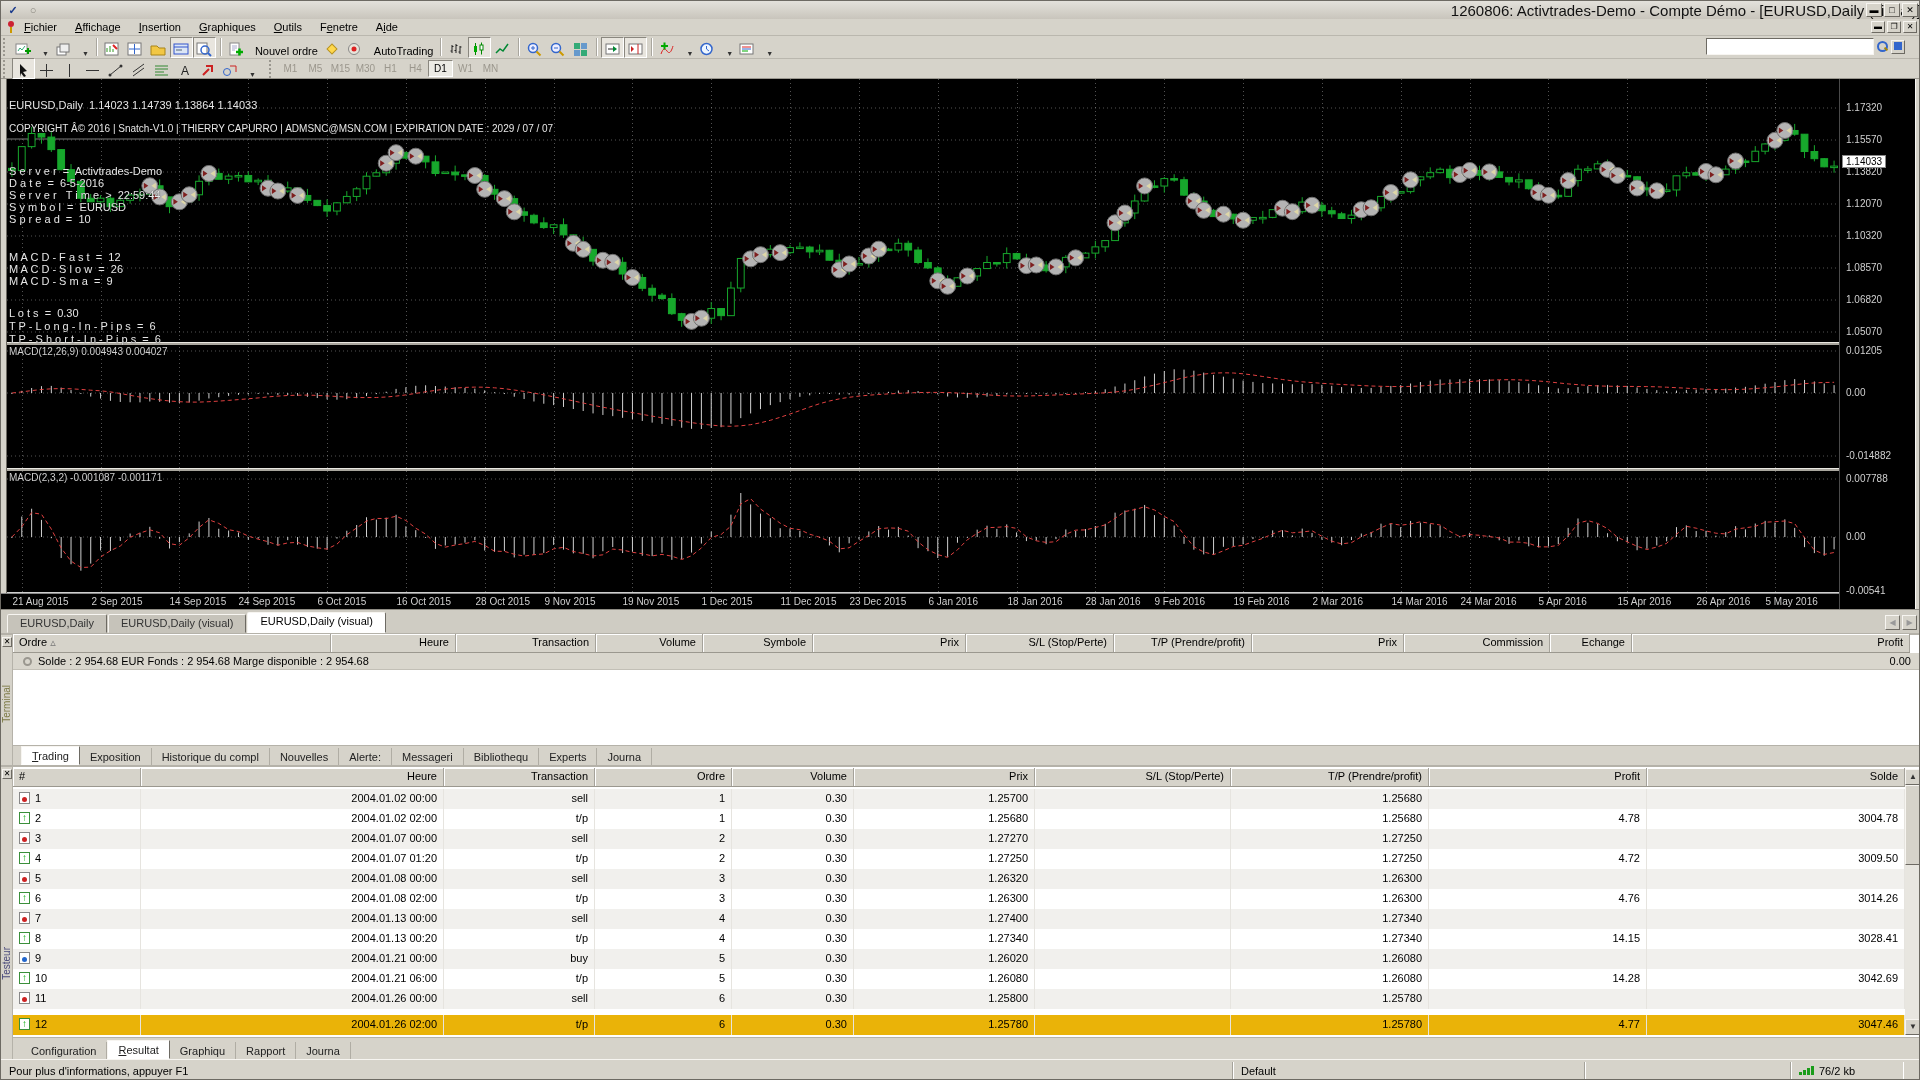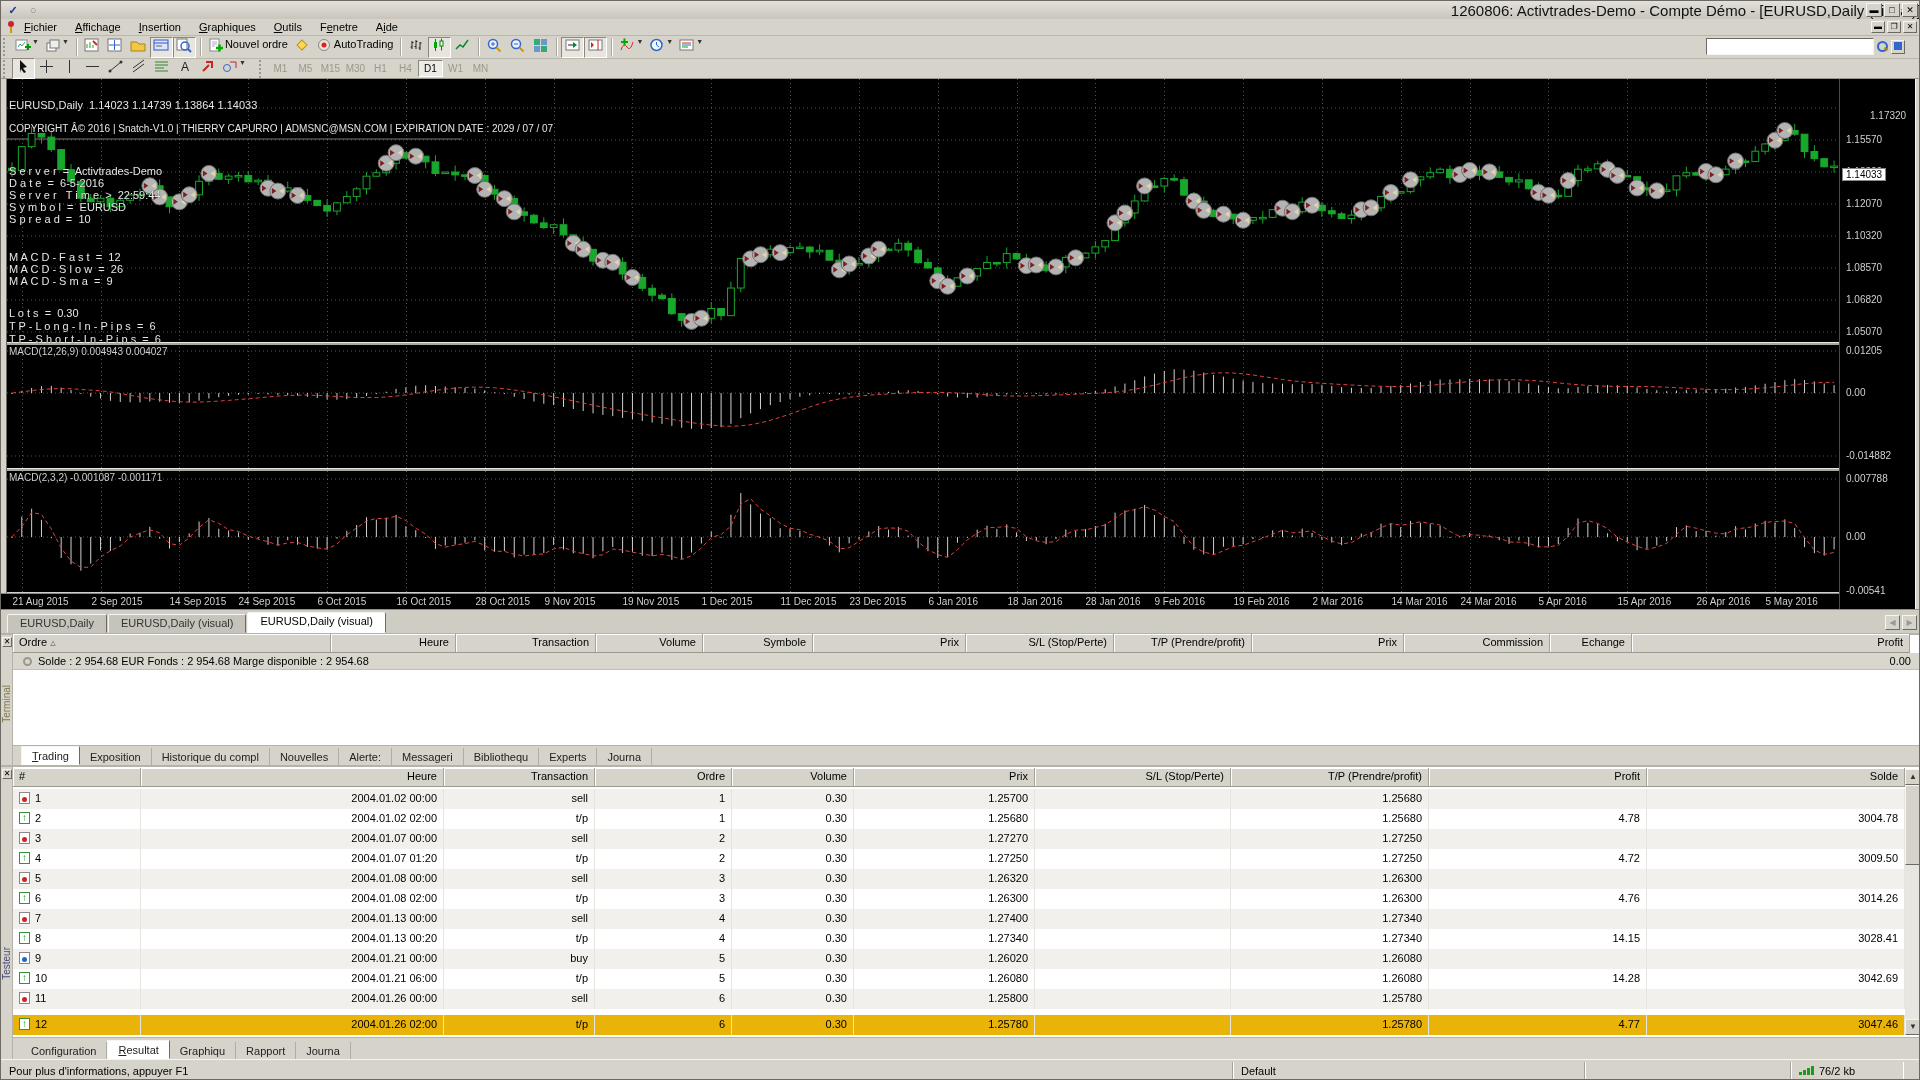--- a/index.html
+++ b/index.html
@@ -17,21 +17,21 @@
   #pin{width:10px;height:12px;margin-left:4px;position:relative;}
   #pin:before{content:"";position:absolute;left:3px;top:0;width:6px;height:6px;border-radius:50%;background:#c23;}
   #pin:after{content:"";position:absolute;left:5px;top:6px;width:2px;height:6px;background:#c90;}
   #mdi-btns{position:absolute;right:4px;top:2px;display:flex;gap:2px;}
   .mdibtn{width:14px;height:12px;font-size:8px;line-height:10px;text-align:center;border:1px solid;border-color:#f7f5f1 #6d6a63 #6d6a63 #f7f5f1;background:#d6d3ca;}
   
   #toolbar1{position:absolute;left:0;top:35px;width:1920px;height:23px;display:flex;align-items:center;border-bottom:1px solid #bab7ae;}
   #toolbar2{position:absolute;left:0;top:58px;width:1920px;height:20px;display:flex;align-items:center;border-bottom:1px solid #9a978f;}
   .grip{width:7px;height:18px;margin:0 2px;border-left:2px dotted #9a978f;}
   .tsep{width:1px;height:18px;background:#a9a69e;margin:0 4px;box-shadow:1px 0 0 #fff;}
-  .tbtn{height:21px;min-width:23px;display:flex;align-items:flex-start;justify-content:center;gap:1px;border:1px solid transparent;padding:0 2px;cursor:default;}
+  .tbtn{height:21px;min-width:23px;display:flex;align-items:flex-end;justify-content:center;gap:11px;border:1px solid transparent;padding:0 2px;cursor:default;}
   .tbtn.pressed{border-color:#8a877f #ffffff #ffffff #8a877f;background:#e8e5de;}
   .tbtn .dd{font-size:7px;color:#333;}
   .tbtn .lbl{font-size:11px;}
   .tf{width:25px;height:17px;font-size:10px;color:#9b978d;display:flex;align-items:center;justify-content:center;border:1px solid transparent;}
   .tf.active{color:#000;border-color:#8a877f #ffffff #ffffff #8a877f;background:#ecebe5;}
   #searchbox{position:absolute;right:16px;top:2px;display:flex;align-items:center;gap:3px;}
   #search-input{width:168px;height:17px;border:1px solid;border-color:#6d6a63 #f7f5f1 #f7f5f1 #6d6a63;background:#fff;font-size:11px;padding:0 3px;}
   .lens{width:11px;height:11px;position:relative;display:inline-block;}
   .lens:before{content:"";position:absolute;left:0;top:0;width:7px;height:7px;border:2px solid #36c;border-radius:50%;}
   .lens:after{content:"";position:absolute;left:7px;top:7px;width:4px;height:2px;background:#a80;transform:rotate(45deg);}
@@ -1428,29 +1428,29 @@
       <div id="ovl-lots">
           <div class="ovl" style="left: 2px; top: 228px;">L o t s  =  0.30</div>
           <div class="ovl" style="left: 2px; top: 241px;">T P - L o n g - I n - P i p s  =  6</div>
           <div class="ovl" style="left: 2px; top: 254px;">T P - S h o r t - I n - P i p s  =  6</div>
         </div>
       <div class="ovl small" style="left:2px;top:267px;color:#cfcfcf;">MACD(12,26,9) 0.004943 0.004027</div>
       <div class="ovl small" style="left:2px;top:393px;color:#cfcfcf;">MACD(2,3,2) -0.001087 -0.001171</div>
     </div>
     <div id="chart-left-frame"></div>
     <div id="scalecol">
-        <div class="pricelbl" style="top: 31px; margin-left: 24px;">1.17320</div>
+        <div class="pricelbl" style="top: 23px;">1.17320</div>
         <div class="pricelbl" style="top: 55px;">1.15570</div>
         <div class="pricelbl" style="top: 87px;">1.13820</div>
         <div class="pricelbl" style="top: 119px;">1.12070</div>
         <div class="pricelbl" style="top: 151px;">1.10320</div>
         <div class="pricelbl" style="top: 183px;">1.08570</div>
         <div class="pricelbl" style="top: 215px;">1.06820</div>
         <div class="pricelbl" style="top: 247px;">1.05070</div>
-        <div id="curprice" style="top: 89px;">1.14033</div>
+        <div id="curprice" style="top: 76px;">1.14033</div>
         <div class="pricelbl" style="top: 266px;">0.01205</div>
         <div class="pricelbl" style="top: 308px;">0.00</div>
         <div class="pricelbl" style="top: 371px;">-0.014882</div>
         <div class="pricelbl" style="top: 394px;">0.007788</div>
         <div class="pricelbl" style="top: 452px;">0.00</div>
         <div class="pricelbl" style="top: 506px;">-0.00541</div>
       </div>
     <div id="chart-right-frame"></div>
     <div id="dateaxis">
         <div class="datelbl" style="left: 11.5px;">21 Aug 2015</div>

